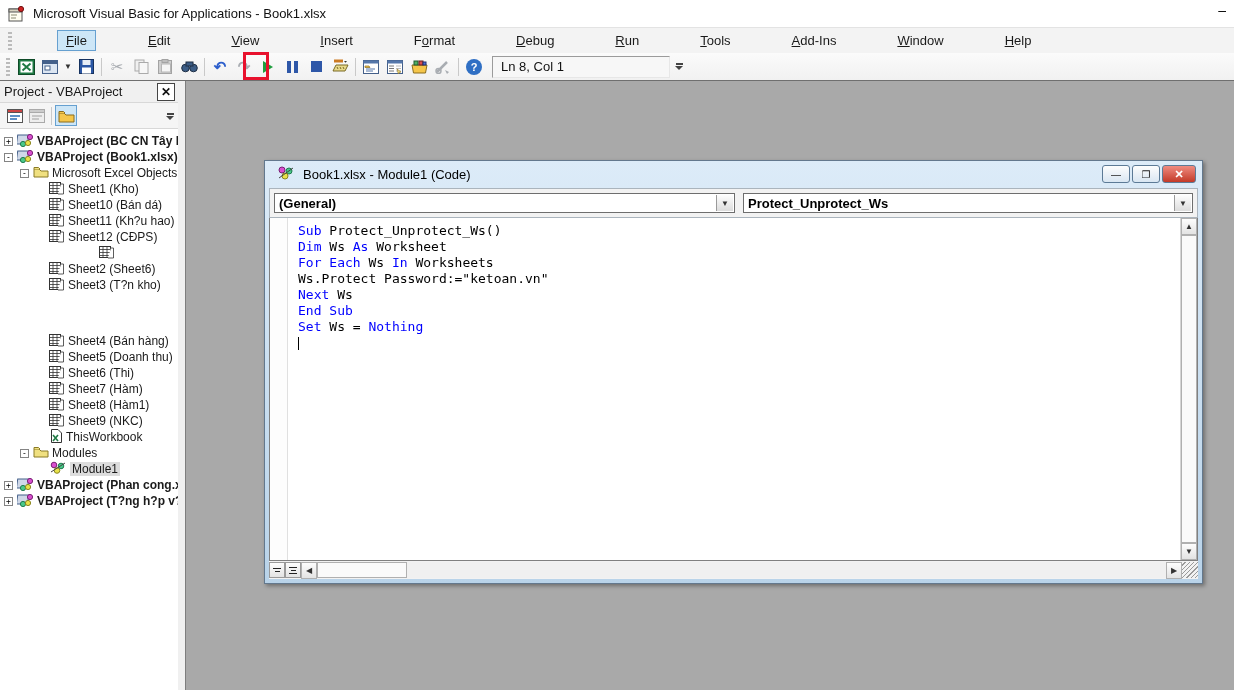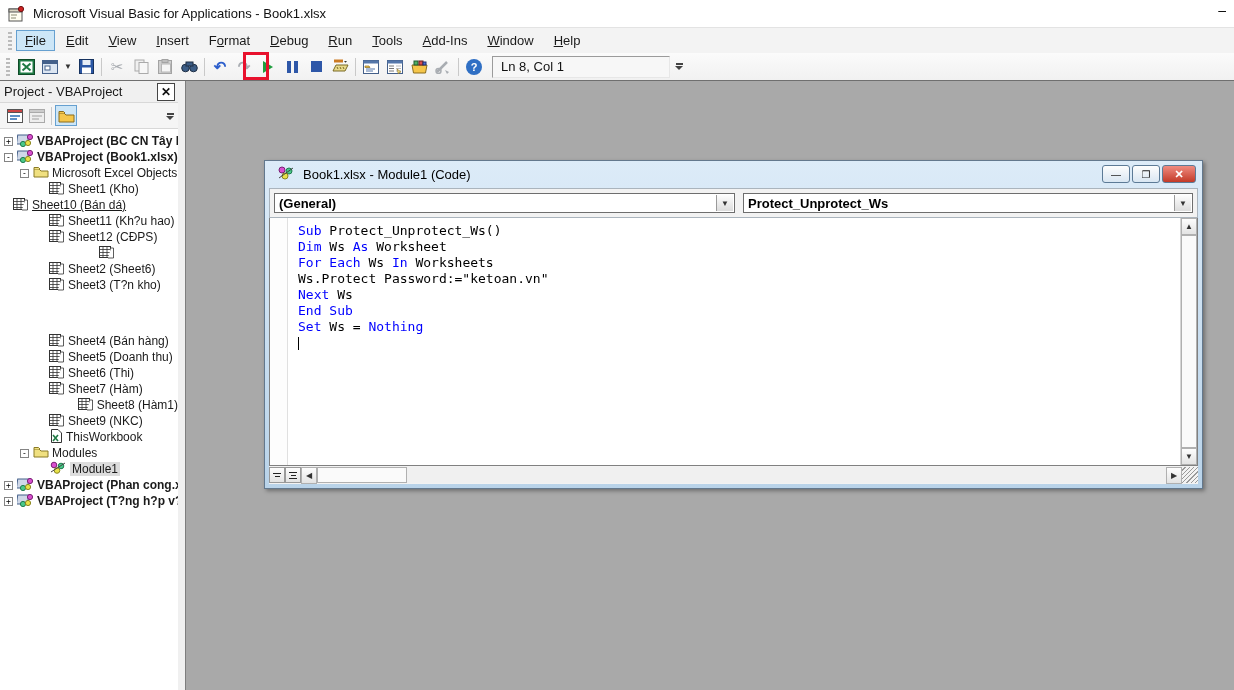--- a/index.html
+++ b/index.html
@@ -8,21 +8,21 @@
   #stage { position:relative; width:1234px; height:690px; background:#a9a9a9; }
 
   
   #titlebar { position:absolute; left:0; top:0; width:1234px; height:28px;
     background:#ffffff; border-bottom:1px solid #e3e3e3; display:flex; align-items:center; }
   #titlebar .appicon { margin-left:8px; width:17px; height:16px; }
   #titlebar .title { margin-left:8px; font-size:13px; color:#111; }
   #titlebar .minbtn { position:absolute; right:8px; top:2px; font-size:14px; color:#111; }
 
   #menubar { position:absolute; left:0; top:28px; width:1234px; height:25px;
-    background:#f3f3f3; display:flex; align-items:center; padding-left:8px; }
+    background:#f3f3f3; display:flex; align-items:center; padding-left:8px;gap:41px; }
   .grip { width:4px; height:18px; margin-right:4px;
     background:repeating-linear-gradient(#bbb 0 2px, transparent 2px 4px); }
   .menu-item { font-size:13px; color:#1a1a1a; padding:2px 8px; margin-right:2px;
     border:1px solid transparent; }
   .menu-item u { text-decoration:underline; }
   .menu-item.active { background:#cde6f7; border:1px solid #66a0d0; }
 
   #toolbar { position:absolute; left:0; top:53px; width:1234px; height:28px;
     background:linear-gradient(#fbfbfb,#f1f1f1); border-bottom:1px solid #6f6f6f;
     display:flex; align-items:center; padding-left:6px; }
@@ -73,21 +73,21 @@
   .tree-row .lbl { margin-left:3px; }
   .tree-row .lbl.sel { background:#dcdcdc; padding:0 2px; }
   .tree-row.bold .lbl { font-weight:bold; }
   .expander { width:9px; height:9px; border:1px solid #848484; background:#fff;
     font-size:8px; line-height:7px; text-align:center; color:#000; margin-right:4px;
     font-family:"DejaVu Sans Mono", monospace; flex:none; }
   .exp-spacer { width:13px; flex:none; }
   .tree-icon { flex:none; }
 
   
-  #code-window { position:absolute; left:264px; top:160px; width:939px; height:329px;
+  #code-window { position:absolute; left:264px; top:160px; width:939px; height:424px;
     background:linear-gradient(#dcebf8,#b9d3e9); border:1px solid #63788d;
     box-shadow:2px 2px 4px rgba(0,0,0,.35); display:flex; flex-direction:column;
     padding:0 4px 4px 4px;justify-content:flex-end; }
   #cw-titlebar { height:27px; display:flex; align-items:center; position:relative; }
   #cw-titlebar .cw-title { margin-left:8px; font-size:13px; color:#000; }
   #cw-titlebar .cw-icon { margin-left:8px; }
   .cw-btns { position:absolute; right:2px; top:4px; display:flex; gap:2px; }
   .cw-btn { width:28px; height:18px; border:1px solid #5c7a96; border-radius:3px;
     background:linear-gradient(#fdfdfd,#d9e6f2); display:flex; align-items:center;
     justify-content:center; font-size:10px; color:#222; }
@@ -351,21 +351,21 @@
         </div>
         <div class="tree-row" style="padding-left: 36px;">
           <span class="exp-spacer"></span>
           <span><svg width="16" height="14" class="tree-icon">
               <rect x="0.5" y="1.5" width="11" height="11" fill="#fff" stroke="#333"></rect>
               <path d="M0.5 4.5h11M0.5 7.5h11M0.5 10.5h11M4 1.5v11M8 1.5v11" stroke="#333" stroke-width="0.8"></path>
               <path d="M12 3 L14.5 3 L14.5 13 L9 13" fill="#fff" stroke="#333" stroke-width="0.8"></path>
             </svg></span>
           <span class="lbl">Sheet1 (Kho)</span>
         </div>
-        <div class="tree-row" style=" text-decoration: underline;">
+        <div class="tree-row" style="padding-left: 36px;">
           <span class="exp-spacer"></span>
           <span><svg width="16" height="14" class="tree-icon">
               <rect x="0.5" y="1.5" width="11" height="11" fill="#fff" stroke="#333"></rect>
               <path d="M0.5 4.5h11M0.5 7.5h11M0.5 10.5h11M4 1.5v11M8 1.5v11" stroke="#333" stroke-width="0.8"></path>
               <path d="M12 3 L14.5 3 L14.5 13 L9 13" fill="#fff" stroke="#333" stroke-width="0.8"></path>
             </svg></span>
           <span class="lbl">Sheet10 (Bán dá)</span>
         </div>
         <div class="tree-row" style="padding-left: 36px;">
           <span class="exp-spacer"></span>
@@ -441,21 +441,21 @@
         </div>
         <div class="tree-row" style="padding-left: 36px;">
           <span class="exp-spacer"></span>
           <span><svg width="16" height="14" class="tree-icon">
               <rect x="0.5" y="1.5" width="11" height="11" fill="#fff" stroke="#333"></rect>
               <path d="M0.5 4.5h11M0.5 7.5h11M0.5 10.5h11M4 1.5v11M8 1.5v11" stroke="#333" stroke-width="0.8"></path>
               <path d="M12 3 L14.5 3 L14.5 13 L9 13" fill="#fff" stroke="#333" stroke-width="0.8"></path>
             </svg></span>
           <span class="lbl">Sheet7 (Hàm)</span>
         </div>
-        <div class="tree-row" style="padding-left: 36px; justify-content: flex-end;">
+        <div class="tree-row" style="padding-left: 36px;">
           <span class="exp-spacer"></span>
           <span><svg width="16" height="14" class="tree-icon">
               <rect x="0.5" y="1.5" width="11" height="11" fill="#fff" stroke="#333"></rect>
               <path d="M0.5 4.5h11M0.5 7.5h11M0.5 10.5h11M4 1.5v11M8 1.5v11" stroke="#333" stroke-width="0.8"></path>
               <path d="M12 3 L14.5 3 L14.5 13 L9 13" fill="#fff" stroke="#333" stroke-width="0.8"></path>
             </svg></span>
           <span class="lbl">Sheet8 (Hàm1)</span>
         </div>
         <div class="tree-row" style="padding-left: 36px;">
           <span class="exp-spacer"></span>

